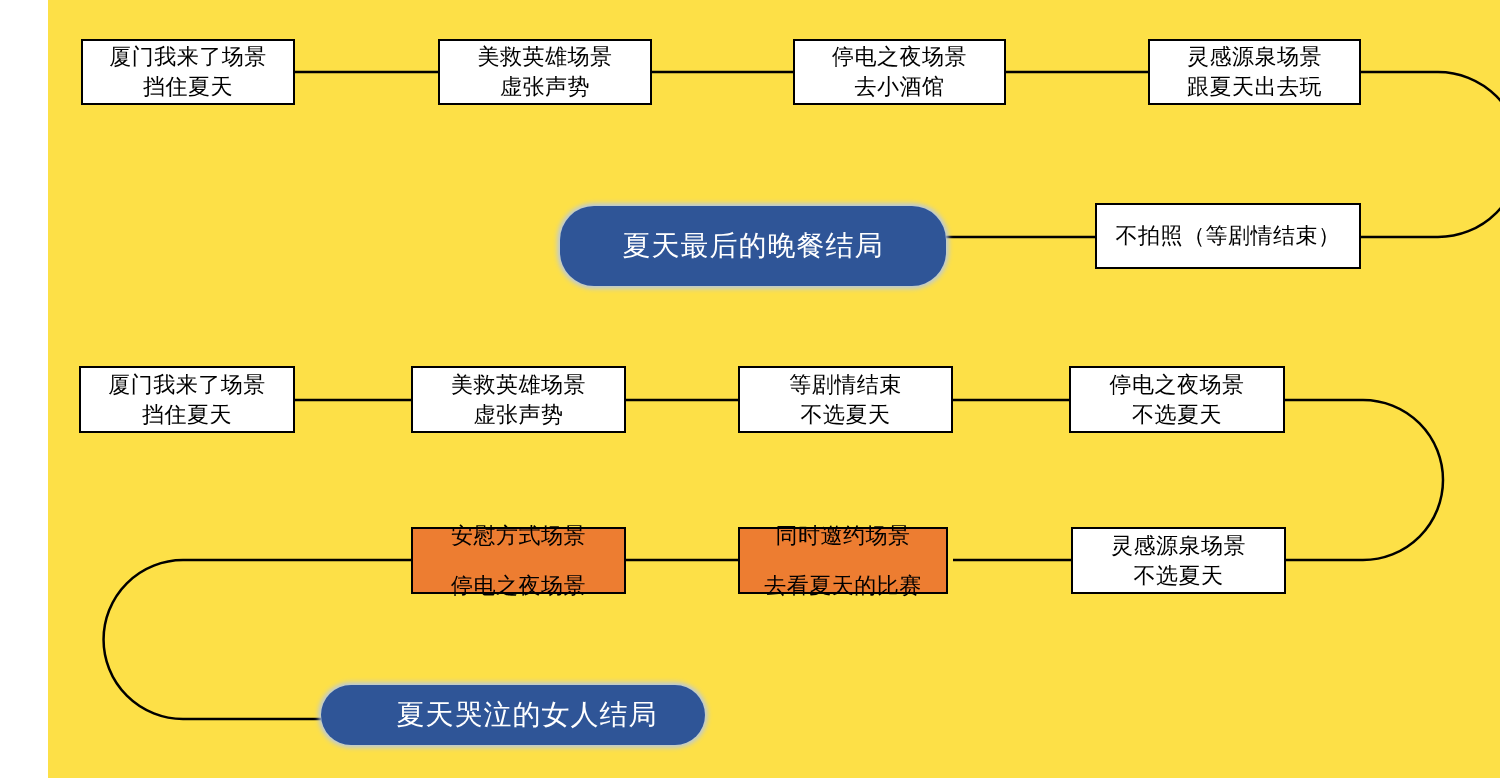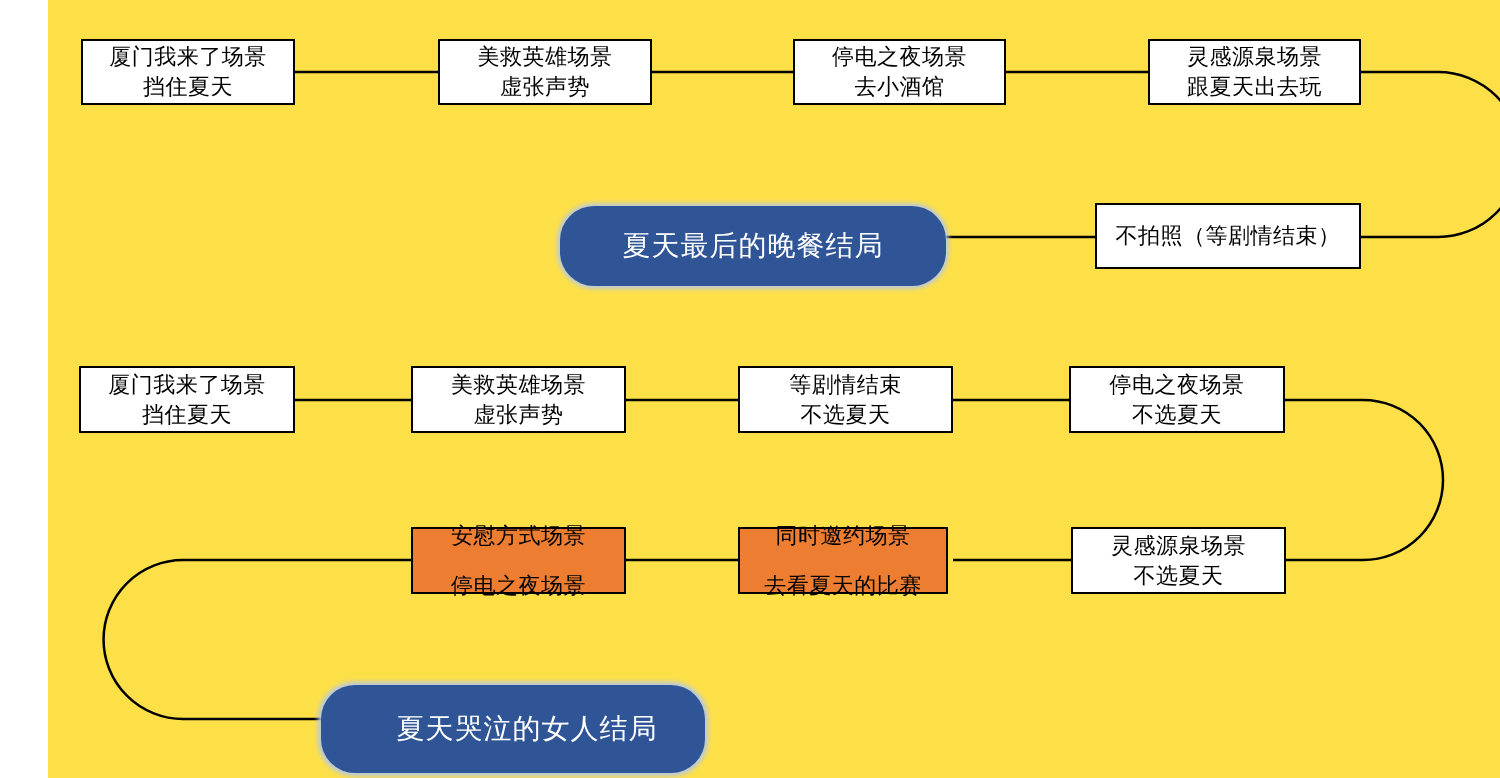--- a/index.html
+++ b/index.html
@@ -134,17 +134,17 @@
   <div class="node orange" style="left:690px; top:527px; width:210px; height:67px;">
     <span>同时邀约场景</span>
     <span>去看夏天的比赛</span>
   </div>
 
   <div class="node orange" style="left:363px; top:527px; width:215px; height:67px;">
     <span>安慰方式场景</span>
     <span>停电之夜场景</span>
   </div>
 
-  <div class="pill" style="left:273px; top:685px; width:384px; height:88px;padding-left:28px;">
+  <div class="pill" style="left:273px; top:685px; width:384px; height:60px;padding-left:28px;">
     <span>夏天哭泣的女人结局</span>
   </div>
 
 </div>
 
 </body></html>

